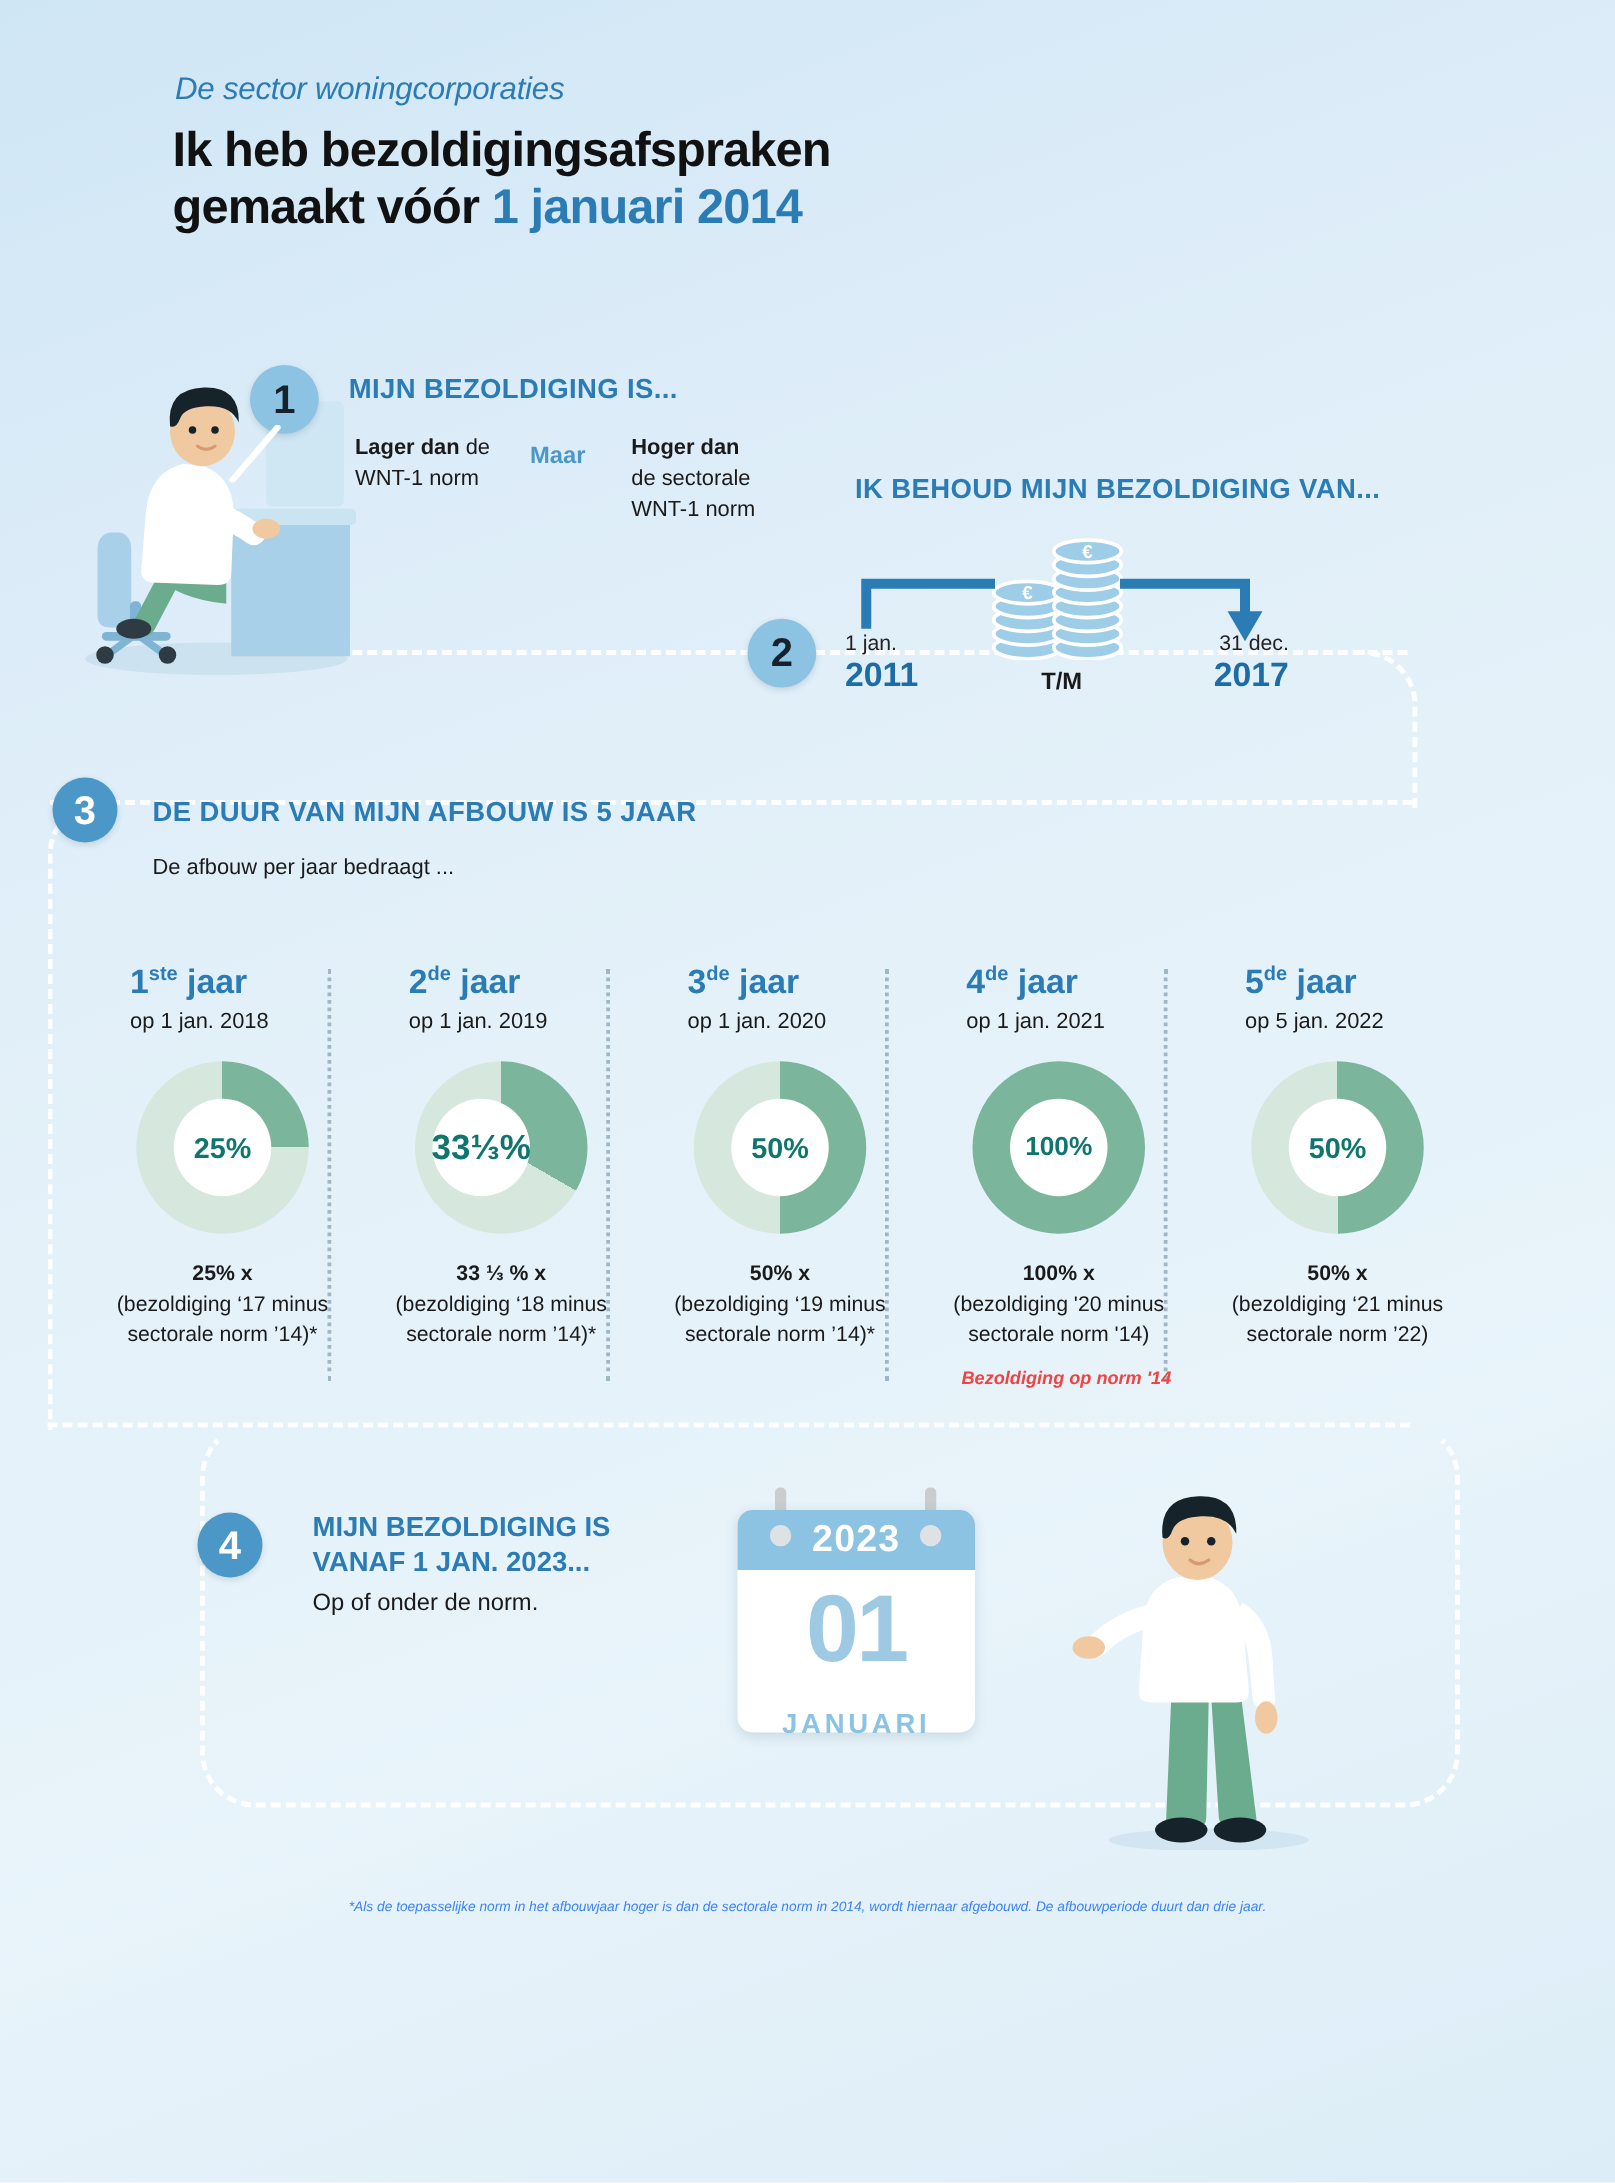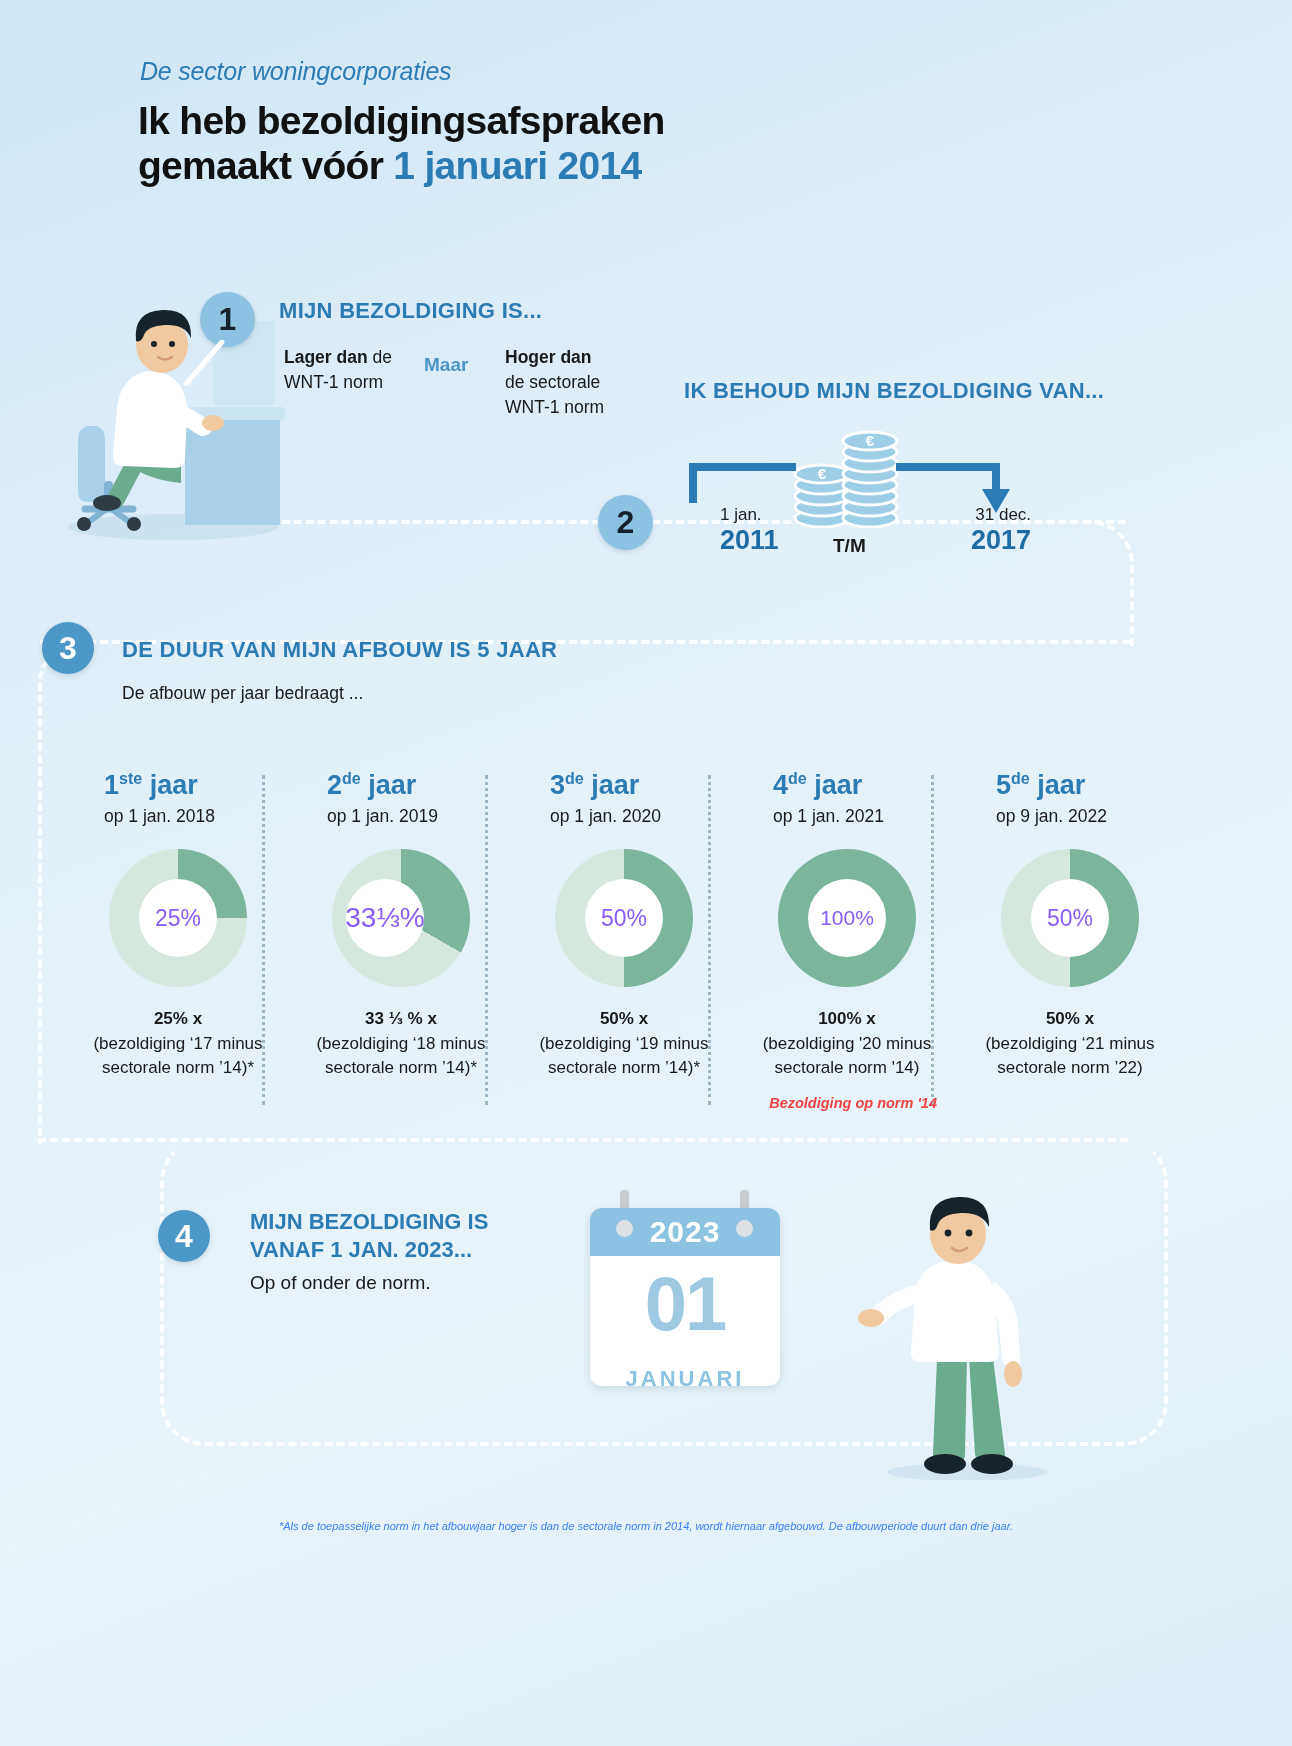--- a/index.html
+++ b/index.html
@@ -56,21 +56,21 @@
   
   .s3-intro { font-size:17.5px; color:#1a1a1a; }
   .colsep { border-left:3px dotted #9fb6c4; width:0; }
   .yr-title { font-size:27px; font-weight:bold; color:#2b7cb5; }
   .yr-title sup { font-size:16px; }
   .yr-date { font-size:17.5px; color:#1a1a1a; }
   .donut-wrap { position:relative; }
   .donut-hole {
     position:absolute; border-radius:50%; background:#fff;
     display:flex; align-items:center; justify-content:center;
-    font-weight:normal; color:#8b5cf6;
+    font-weight:bold; color:#0f766e;
   }
   .cap { font-size:17px; line-height:1.45; text-align:center; color:#1a1a1a; }
   .cap .b { font-weight:bold; }
   .cap-note { font-size:14.5px; font-style:italic; font-weight:bold; color:#ef4444; text-align:right; }
 
   
   .s4-title { font-size:22px; font-weight:bold; color:#2b7cb5; line-height:1.25; }
   .s4-sub { font-size:19px; color:#1a1a1a; }
 
   
@@ -200,21 +200,21 @@
       <path d="M5 48 L5 12 L108 12" stroke="#2b7cb5" stroke-width="8" fill="none"></path>
     </svg>
 </div>
 <div class="abs" style="left:896px; top:455px;">
   <svg width="118" height="62">
     <path d="M0 12 L100 12 L100 36" stroke="#2b7cb5" stroke-width="8" fill="none"></path>
     <path d="M86 34 L114 34 L100 58 Z" fill="#2b7cb5"></path>
   </svg>
 </div>
 
-<div class="abs" style="left:676px; top:505px;margin-left:44px;">
+<div class="abs" style="left:676px; top:505px;">
   <div class="s2-date-small">1 jan.</div>
   <div class="s2-date-big">2011</div>
 </div>
 <div class="abs s2-tm" style="left:833px; top:535px;">T/M</div>
 <div class="abs" style="left:971px; top:505px; text-align:right;">
   <div class="s2-date-small">31 dec.</div>
   <div class="s2-date-big">2017</div>
 </div>
 
 <div class="abs stepnum dark" style="left:42px; top:622px; width:52px; height:52px;">
@@ -301,21 +301,21 @@
       <span>sectorale norm '14)</span>
     </div>
     <div class="cap-note" style="margin-top:14px;">Bezoldiging op norm '14</div>
   </div>
 
   <div class="abs" style="left:892px; top:0px; width:180px;">
     <div class="yr-title" style="padding-left:16px;">
       <span>5</span><sup>de</sup>
       <span>jaar</span>
     </div>
-    <div class="yr-date" style="padding-left:16px; margin-top:5px;">op 9 jan. 2022</div>
+    <div class="yr-date" style="padding-left:16px; margin-top:5px;">op 5 jan. 2022</div>
     <div class="donut-wrap" style="width:138px; height:138px; margin:22px auto 0; border-radius:50%; background:conic-gradient(#7ab59c 0% 50%, #d6e7dd 50% 100%);">
       <div class="donut-hole" style="left:30px; top:30px; width:78px; height:78px; font-size:23px;">
         <span>50%</span>
       </div>
     </div>
     <div class="cap" style="margin-top:20px;">
       <span class="b">50% x</span><br>
       <span>(bezoldiging ‘21 minus</span><br>
       <span>sectorale norm ’22)</span>
     </div>

